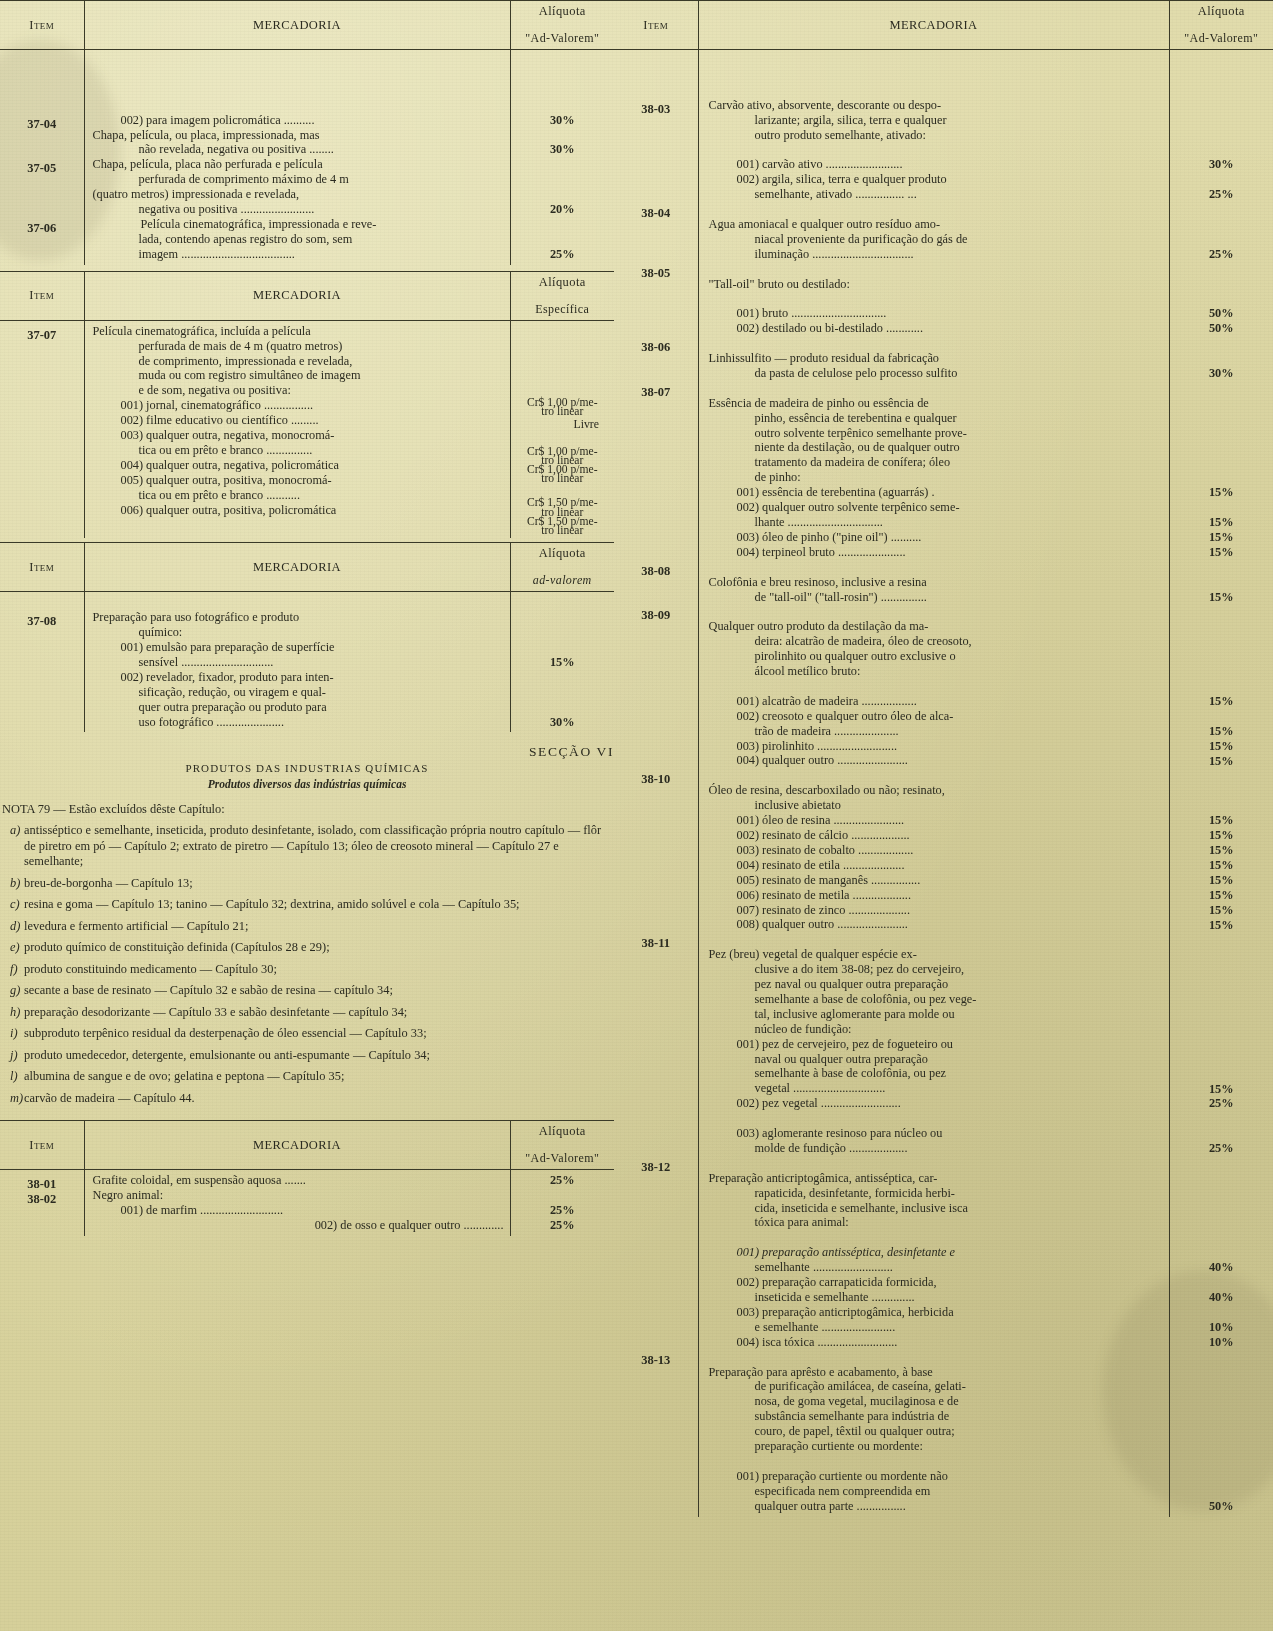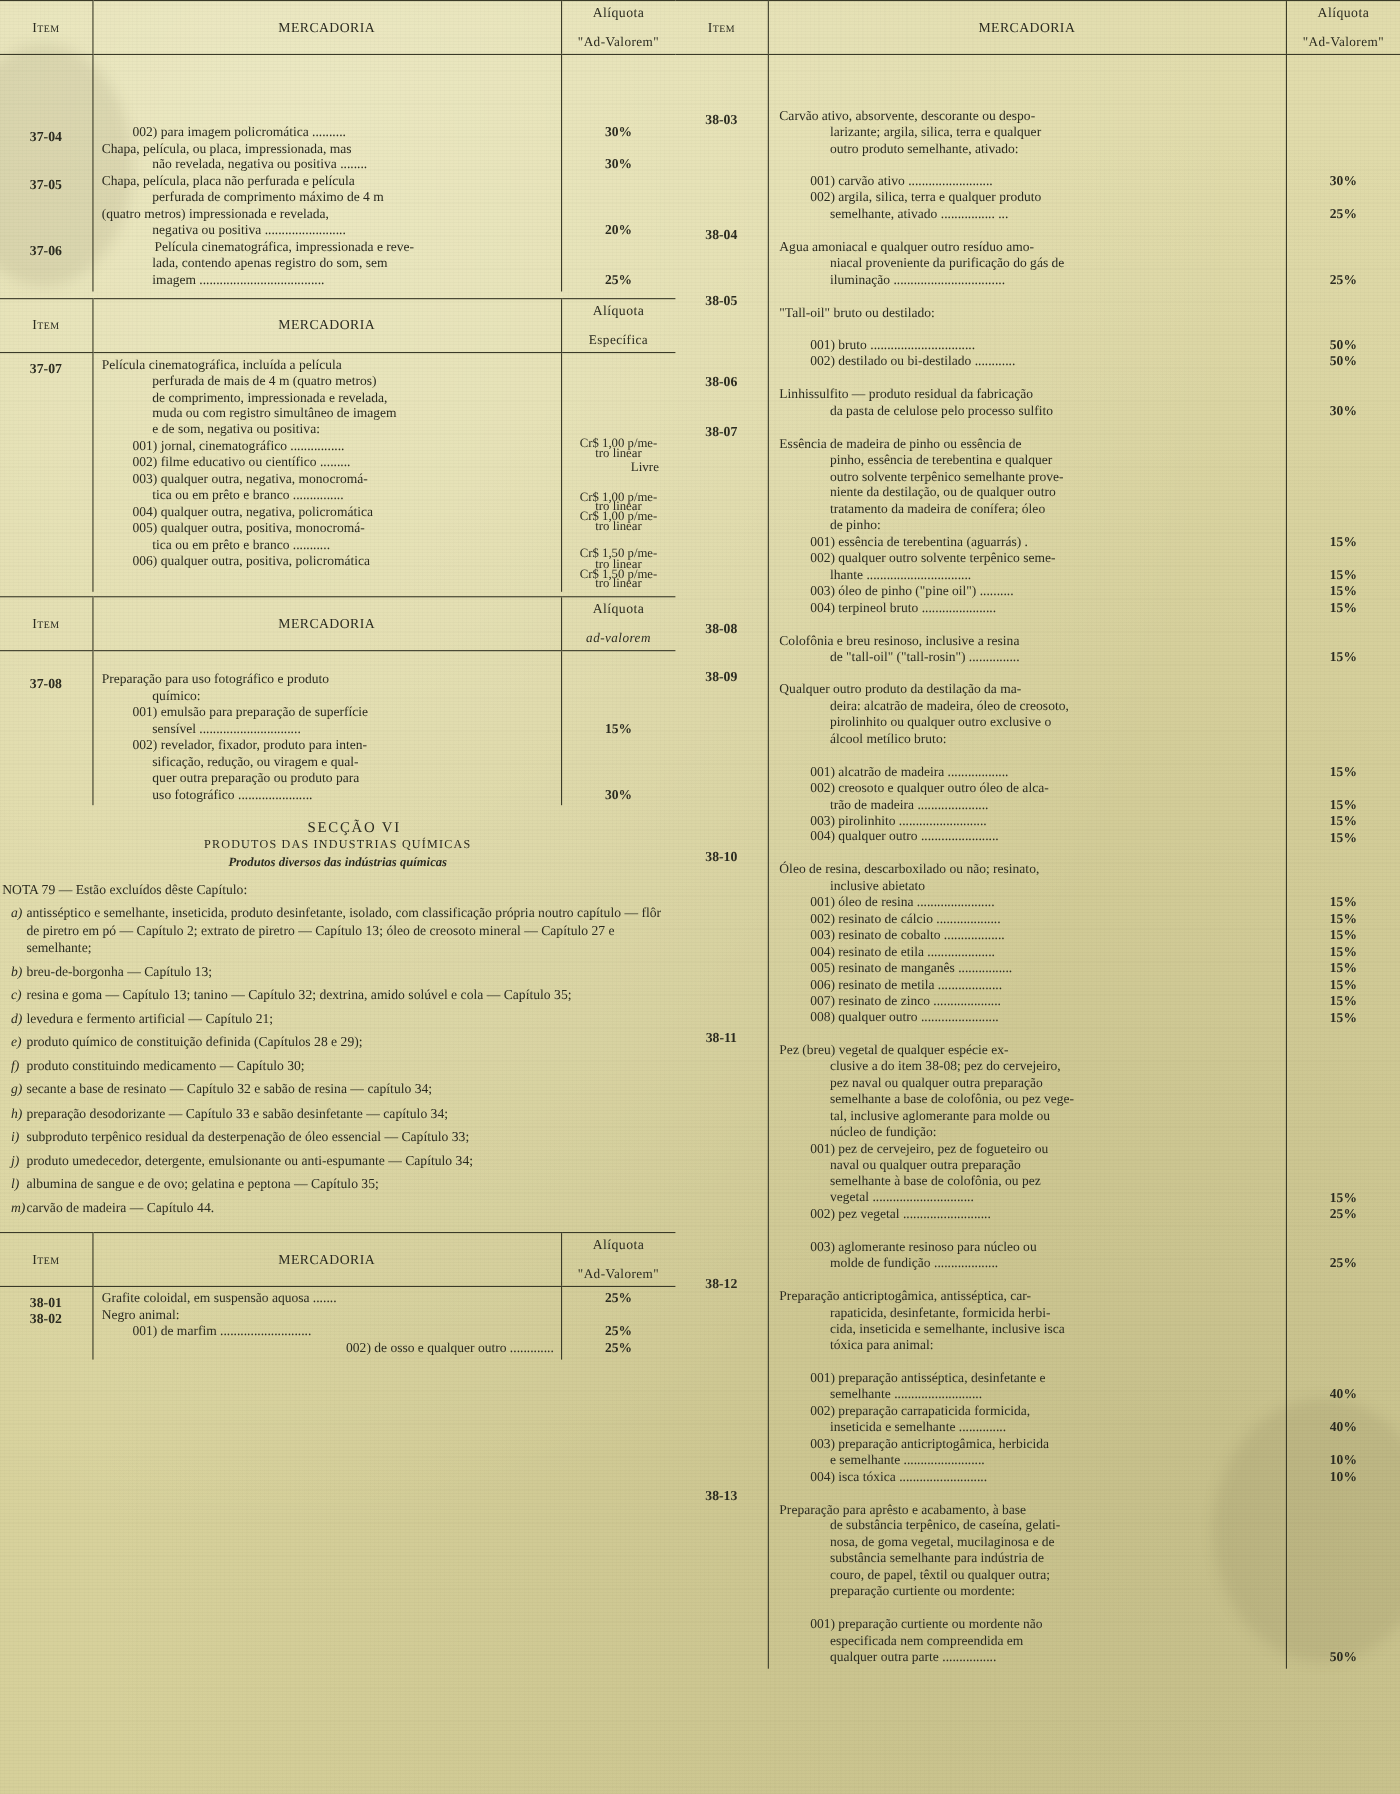--- a/index.html
+++ b/index.html
@@ -59,21 +59,21 @@
     padding-top:4px; white-space:nowrap;
   }
   .cell-merc { font-size:12.3px; line-height:1.22; padding:3px 6px 3px 8px; }
   .cell-aliq { font-size:12.3px; line-height:1.22; text-align:center; padding:3px 2px; font-weight:bold; }
   .ind1 { padding-left:28px; }
 
   
   .aliqline { min-height:14.9px; }
   .blank { visibility:hidden; }
 
-  .sec-title { text-align:center; margin:12px 0 2px; font-size:13.5px; letter-spacing:1.6px;padding-left:30px; }
+  .sec-title { text-align:right; margin:12px 0 2px; font-size:13.5px; letter-spacing:1.6px;padding-left:30px; }
   .sec-sub { text-align:center; font-size:11px; letter-spacing:1.1px; font-variant:small-caps; }
   .cap-title { text-align:center; font-style:italic; font-weight:bold; font-size:14px; margin-top:8px; letter-spacing:1px; }
   .cap-sub { text-align:center; font-style:italic; font-weight:bold; font-size:11.5px; margin-top:4px; }
 
   .nota { margin:12px 4px 0 2px; font-size:12.4px; }
   .nota-head { font-weight:normal; }
   .nota ol { list-style:none; margin:6px 0 0 0; padding:0; }
   .nota li { display:flex; margin-bottom:6px; line-height:1.25; }
   .nota li .lt { width:22px; flex:0 0 22px; font-style:italic; padding-left:8px; }
   .nota li .tx { flex:1; text-indent:0; }
@@ -482,30 +482,30 @@
                   <div class="ind1" style="min-height: 14.9px; line-height: 14.9px;">002) pez vegetal ..........................</div>
                   <div class="blank" style="height: 14.9px; min-height: 14.9px; line-height: 14.9px;">&nbsp;</div>
                   <div class="ind1" style="min-height: 14.9px; line-height: 14.9px;">003) aglomerante resinoso para núcleo ou</div>
                   <div class="ind1" style="padding-left: 46px; min-height: 14.9px; line-height: 14.9px;">molde de fundição ...................</div>
                   <div class="blank" style="height: 14.9px; min-height: 14.9px; line-height: 14.9px;">&nbsp;</div>
                   <div style="min-height: 14.9px; line-height: 14.9px;">Preparação anticriptogâmica, antisséptica, car-</div>
                   <div class="ind1" style="padding-left: 46px; min-height: 14.9px; line-height: 14.9px;">rapaticida, desinfetante, formicida herbi-</div>
                   <div class="ind1" style="padding-left: 46px; min-height: 14.9px; line-height: 14.9px;">cida, inseticida e semelhante, inclusive isca</div>
                   <div class="ind1" style="padding-left: 46px; min-height: 14.9px; line-height: 14.9px;">tóxica para animal:</div>
                   <div class="blank" style="height: 14.9px; min-height: 14.9px; line-height: 14.9px;">&nbsp;</div>
-                  <div class="ind1" style="min-height: 14.9px; line-height: 14.9px;">001) preparação antisséptica, desinfetante e</div>
+                  <div class="ind1" style="min-height: 14.9px; line-height: 14.9px; font-style: italic;">001) preparação antisséptica, desinfetante e</div>
                   <div class="ind1" style="padding-left: 46px; min-height: 14.9px; line-height: 14.9px;">semelhante ..........................</div>
                   <div class="ind1" style="min-height: 14.9px; line-height: 14.9px;">002) preparação carrapaticida formicida,</div>
                   <div class="ind1" style="padding-left: 46px; min-height: 14.9px; line-height: 14.9px;">inseticida e semelhante ..............</div>
                   <div class="ind1" style="min-height: 14.9px; line-height: 14.9px;">003) preparação anticriptogâmica, herbicida</div>
                   <div class="ind1" style="padding-left: 46px; min-height: 14.9px; line-height: 14.9px;">e semelhante ........................</div>
                   <div class="ind1" style="min-height: 14.9px; line-height: 14.9px;">004) isca tóxica ..........................</div>
                   <div class="blank" style="height: 14.9px; min-height: 14.9px; line-height: 14.9px;">&nbsp;</div>
                   <div style="min-height: 14.9px; line-height: 14.9px;">Preparação para aprêsto e acabamento, à base</div>
-                  <div class="ind1" style="padding-left: 46px; min-height: 14.9px; line-height: 14.9px;">de substância terpênico, de caseína, gelati-</div>
+                  <div class="ind1" style="padding-left: 46px; min-height: 14.9px; line-height: 14.9px;">de purificação amilácea, de caseína, gelati-</div>
                   <div class="ind1" style="padding-left: 46px; min-height: 14.9px; line-height: 14.9px;">nosa, de goma vegetal, mucilaginosa e de</div>
                   <div class="ind1" style="padding-left: 46px; min-height: 14.9px; line-height: 14.9px;">substância semelhante para indústria de</div>
                   <div class="ind1" style="padding-left: 46px; min-height: 14.9px; line-height: 14.9px;">couro, de papel, têxtil ou qualquer outra;</div>
                   <div class="ind1" style="padding-left: 46px; min-height: 14.9px; line-height: 14.9px;">preparação curtiente ou mordente:</div>
                   <div class="blank" style="height: 14.9px; min-height: 14.9px; line-height: 14.9px;">&nbsp;</div>
                   <div class="ind1" style="min-height: 14.9px; line-height: 14.9px;">001) preparação curtiente ou mordente não</div>
                   <div class="ind1" style="padding-left: 46px; min-height: 14.9px; line-height: 14.9px;">especificada nem compreendida em</div>
                   <div class="ind1" style="padding-left: 46px; min-height: 14.9px; line-height: 14.9px;">qualquer outra parte ................</div>
                 </div>
               </td>

